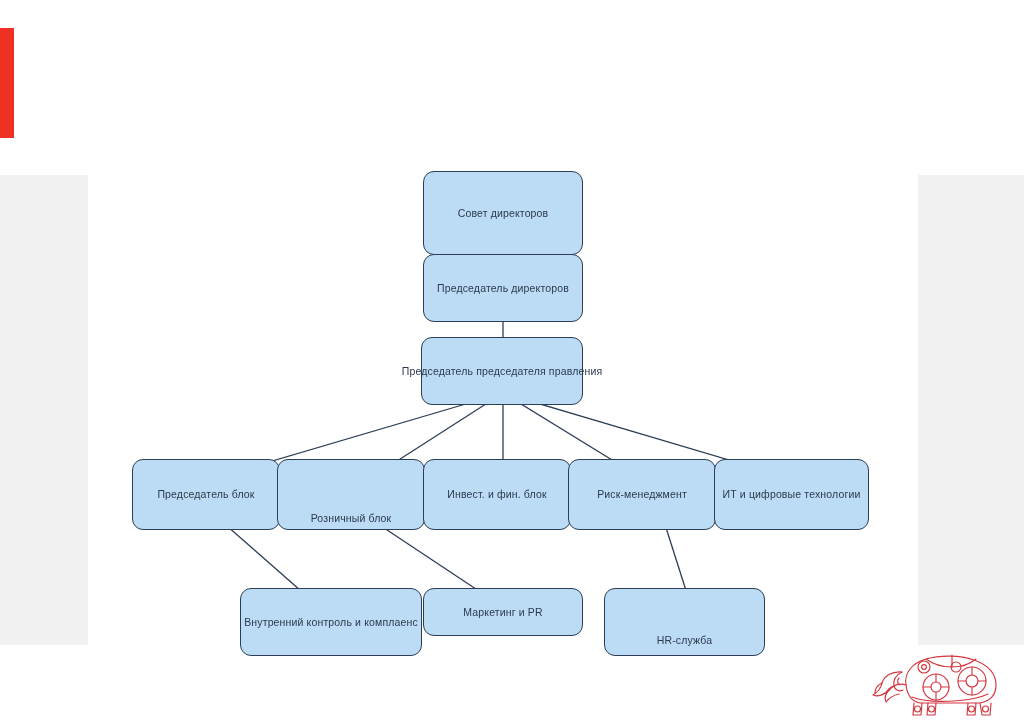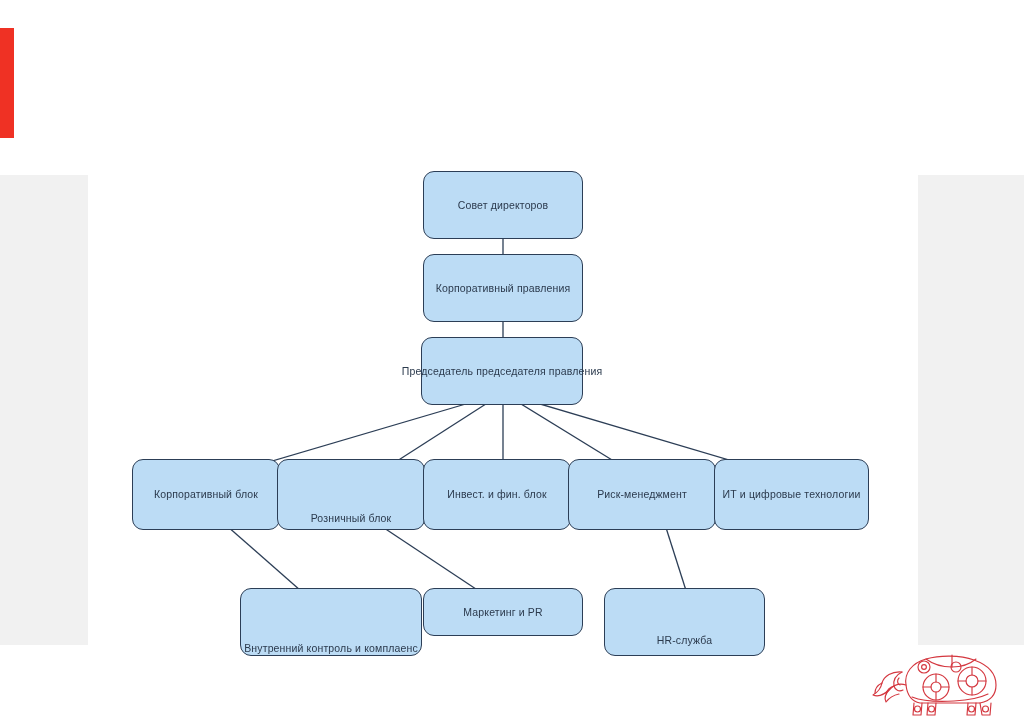--- a/index.html
+++ b/index.html
@@ -104,45 +104,45 @@
         <line x1="503" y1="393" x2="211" y2="479" stroke="#2c3e56" stroke-width="1.3"></line>
         <line x1="503" y1="393" x2="369" y2="479" stroke="#2c3e56" stroke-width="1.3"></line>
         <line x1="503" y1="393" x2="503" y2="479" stroke="#2c3e56" stroke-width="1.3"></line>
         <line x1="503" y1="393" x2="643" y2="479" stroke="#2c3e56" stroke-width="1.3"></line>
         <line x1="503" y1="393" x2="793" y2="479" stroke="#2c3e56" stroke-width="1.3"></line>
         <line x1="211" y1="512" x2="317" y2="605" stroke="#2c3e56" stroke-width="1.3"></line>
         <line x1="357" y1="510" x2="500" y2="605" stroke="#2c3e56" stroke-width="1.3"></line>
         <line x1="661" y1="512" x2="690" y2="603" stroke="#2c3e56" stroke-width="1.3"></line>
       </svg>
 
-  <div class="node" style="left: 423px; top: 171px; width: 160px; height: 68px; background: rgb(188, 220, 245); border-color: rgb(44, 62, 86);">
+  <div class="node" style="left: 423px; top: 171px; width: 160px; height: 84px; background: rgb(188, 220, 245); border-color: rgb(44, 62, 86);">
         <span class="node-label" style="color: rgb(43, 58, 77);">Совет директоров</span>
       </div>
       <div class="node" style="left: 423px; top: 254px; width: 160px; height: 68px; background: rgb(188, 220, 245); border-color: rgb(44, 62, 86);">
-        <span class="node-label" style="color: rgb(43, 58, 77);">Корпоративный правления</span>
+        <span class="node-label" style="color: rgb(43, 58, 77);">Председатель директоров</span>
       </div>
       <div class="node overflow" style="left: 421px; top: 337px; width: 162px; height: 68px; background: rgb(188, 220, 245); border-color: rgb(44, 62, 86);">
         <span class="node-label" style="color: rgb(43, 58, 77);">Председатель председателя правления</span>
       </div>
       <div class="node" style="left: 132px; top: 459px; width: 148px; height: 71px; background: rgb(188, 220, 245); border-color: rgb(44, 62, 86);">
-        <span class="node-label" style="color: rgb(43, 58, 77);">Корпоративный блок</span>
+        <span class="node-label" style="color: rgb(43, 58, 77);">Председатель блок</span>
       </div>
       <div class="node" style="left: 277px; top: 459px; width: 148px; height: 71px; background: rgb(188, 220, 245); border-color: rgb(44, 62, 86);">
         <span class="node-label" style="color: rgb(43, 58, 77); margin-top: 48px;">Розничный блок</span>
       </div>
       <div class="node" style="left: 423px; top: 459px; width: 148px; height: 71px; background: rgb(188, 220, 245); border-color: rgb(44, 62, 86);">
         <span class="node-label" style="color: rgb(43, 58, 77);">Инвест. и фин. блок</span>
       </div>
       <div class="node" style="left: 568px; top: 459px; width: 148px; height: 71px; background: rgb(188, 220, 245); border-color: rgb(44, 62, 86);">
         <span class="node-label" style="color: rgb(43, 58, 77);">Риск-менеджмент</span>
       </div>
       <div class="node" style="left: 714px; top: 459px; width: 155px; height: 71px; background: rgb(188, 220, 245); border-color: rgb(44, 62, 86);">
         <span class="node-label" style="color: rgb(43, 58, 77);">ИТ и цифровые технологии</span>
       </div>
-      <div class="node overflow" style="left: 240px; top: 588px; width: 182px; height: 68px; background: rgb(188, 220, 245); border-color: rgb(44, 62, 86); align-items: flex-end;">
+      <div class="node overflow" style="left: 240px; top: 588px; width: 182px; height: 68px; background: rgb(188, 220, 245); border-color: rgb(44, 62, 86);">
         <span class="node-label" style="color: rgb(43, 58, 77);">Внутренний контроль и комплаенс</span>
       </div>
       <div class="node" style="left: 423px; top: 588px; width: 160px; height: 48px; background: rgb(188, 220, 245); border-color: rgb(44, 62, 86);">
         <span class="node-label" style="color: rgb(43, 58, 77);">Маркетинг и PR</span>
       </div>
       <div class="node" style="left: 604px; top: 588px; width: 161px; height: 68px; background: rgb(188, 220, 245); border-color: rgb(44, 62, 86);">
         <span class="node-label" style="color: rgb(43, 58, 77); margin-top: 36px;">HR-служба</span>
       </div>
     </div>
 

